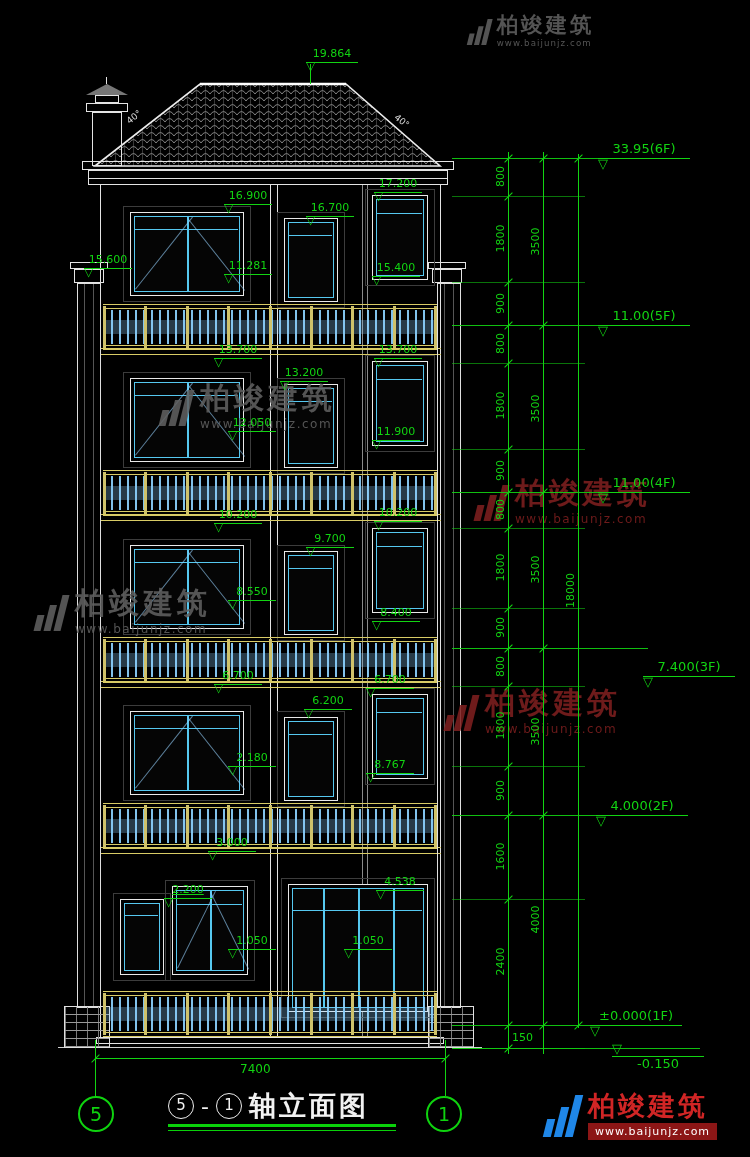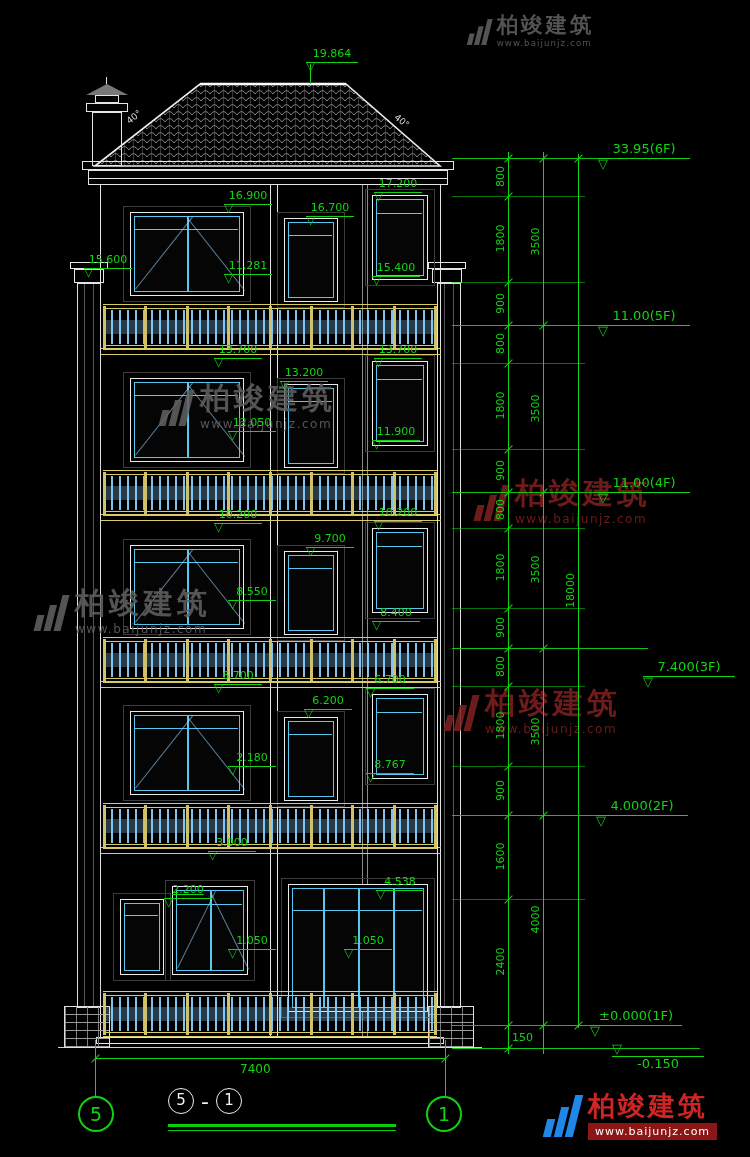--- a/index.html
+++ b/index.html
@@ -573,20 +573,21 @@
       <div class="gl" style="left: 95px; top: 1058px; width: 350px; height: 1px;"></div>
       <div class="tick" style="left: 90px; top: 1058px;"></div>
       <div class="tick" style="left: 440px; top: 1058px;"></div>
       <div class="vlab hz" style="left: 240px; top: 1062px; font-size: 12px;">7400</div>
     </div>
 
   <div class="title">
     <span class="circ">5</span>
     <span class="dash">-</span>
     <span class="circ">1</span>
+    <span class="ttl">轴立面图</span>
   </div>
   <div class="abs" style="left:168px;top:1124px;width:228px;height:3px;background:#0ad00a"></div>
   <div class="abs" style="left:168px;top:1130px;width:228px;height:1px;background:#0ad00a"></div>
 
   <div class="axiscircle" style="left:78px;top:1096px">5</div>
   <div class="axiscircle" style="left:426px;top:1096px">1</div>
 
   <div class="wlogo" style="left:548px;top:1092px">
     <span class="wic">
         <i></i>

